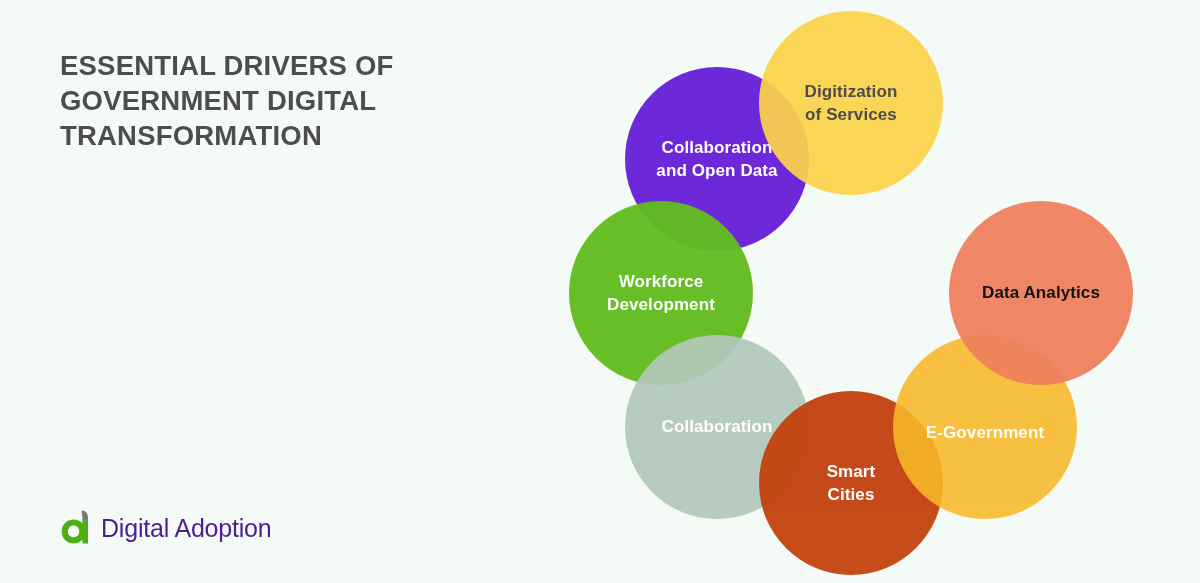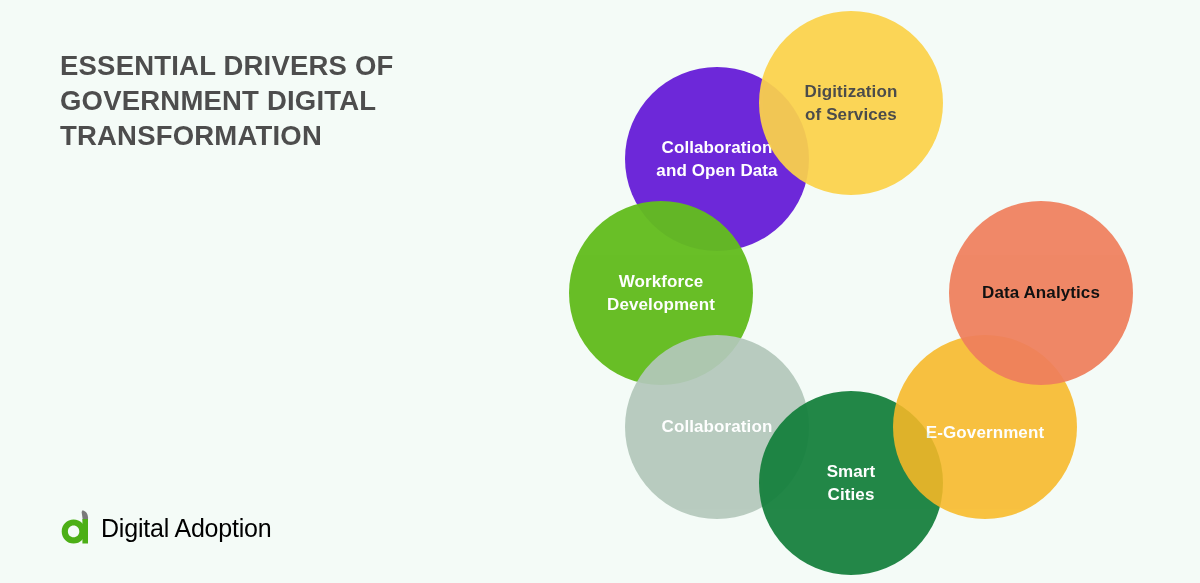--- a/index.html
+++ b/index.html
@@ -108,21 +108,21 @@
       <div class="venn-circle" style="left: 759px; top: 11px; width: 184px; height: 184px; background: rgb(252, 211, 74); opacity: 0.93; z-index: 8;">
         <span class="venn-label" style="color: rgb(63, 63, 63);">Digitization
 of Services</span>
       </div>
       <div class="venn-circle" style="left: 949px; top: 201px; width: 184px; height: 184px; background: rgb(239, 127, 92); opacity: 0.93; z-index: 6;">
         <span class="venn-label" style="color: #000000;">Data Analytics</span>
       </div>
       <div class="venn-circle" style="left: 893px; top: 335px; width: 184px; height: 184px; background: rgb(248, 185, 39); opacity: 0.88; z-index: 5;">
         <span class="venn-label" style="color: rgb(255, 255, 255); margin-top: 12px;">E-Government</span>
       </div>
-      <div class="venn-circle" style="left: 759px; top: 391px; width: 184px; height: 184px; background: #15803d; opacity: 0.94; z-index: 4;">
+      <div class="venn-circle" style="left: 759px; top: 391px; width: 184px; height: 184px; background: #c2410c; opacity: 0.94; z-index: 4;">
         <span class="venn-label" style="color: rgb(255, 255, 255);">Smart
 Cities</span>
       </div>
       <div class="venn-circle" style="left: 625px; top: 335px; width: 184px; height: 184px; background: rgb(179, 200, 187); opacity: 0.92; z-index: 3;">
         <span class="venn-label" style="color: rgb(255, 255, 255);">Collaboration</span>
       </div>
       <div class="venn-circle" style="left: 569px; top: 201px; width: 184px; height: 184px; background: rgb(99, 188, 30); opacity: 0.96; z-index: 2;">
         <span class="venn-label" style="color: rgb(255, 255, 255);">Workforce
 Development</span>
       </div>
@@ -133,16 +133,16 @@
     </div>
 
   <div id="logo">
     <span id="logo-mark-wrap">
       <svg id="logo-mark" viewBox="0 0 34 38" xmlns="http://www.w3.org/2000/svg" aria-hidden="true">
         <path d="M22.5 1.2 C26.6 2.2 28.4 5.6 28.0 10.6 L23.0 12.6 L21.6 3.0 Z" fill="#7a7a7a"></path>
         <path d="M28.0 10.0 L28.0 34.5 L22.4 34.5 L22.4 10.0 Z" fill="#4caf16"></path>
         <path d="M13.6 10.4 C20.3 10.4 25.5 15.6 25.5 22.4 C25.5 29.2 20.3 34.5 13.6 34.5 C6.9 34.5 1.7 29.2 1.7 22.4 C1.7 15.6 6.9 10.4 13.6 10.4 Z M13.6 16.6 C10.4 16.6 7.9 19.2 7.9 22.4 C7.9 25.7 10.4 28.2 13.6 28.2 C16.8 28.2 19.3 25.7 19.3 22.4 C19.3 19.2 16.8 16.6 13.6 16.6 Z" fill="#4caf16"></path>
       </svg>
     </span>
-    <span id="logo-text" style="color: #000000;">Digital Adoption</span>
+    <span id="logo-text" style="color: #4c1d95;">Digital Adoption</span>
   </div>
 
 </div>
 
 </body></html>

